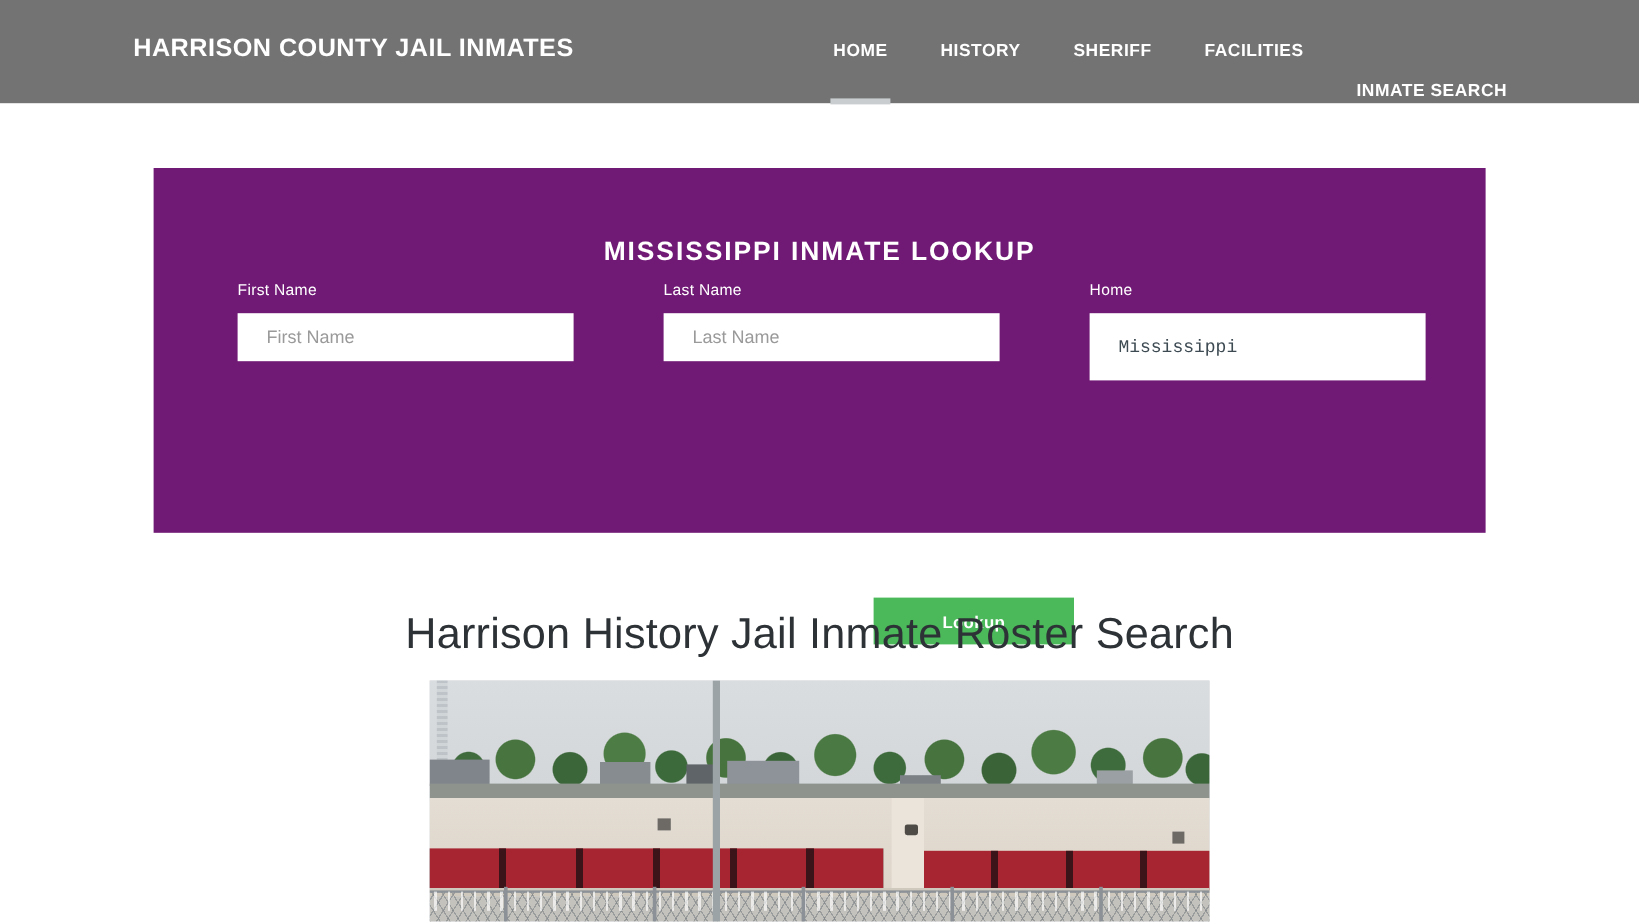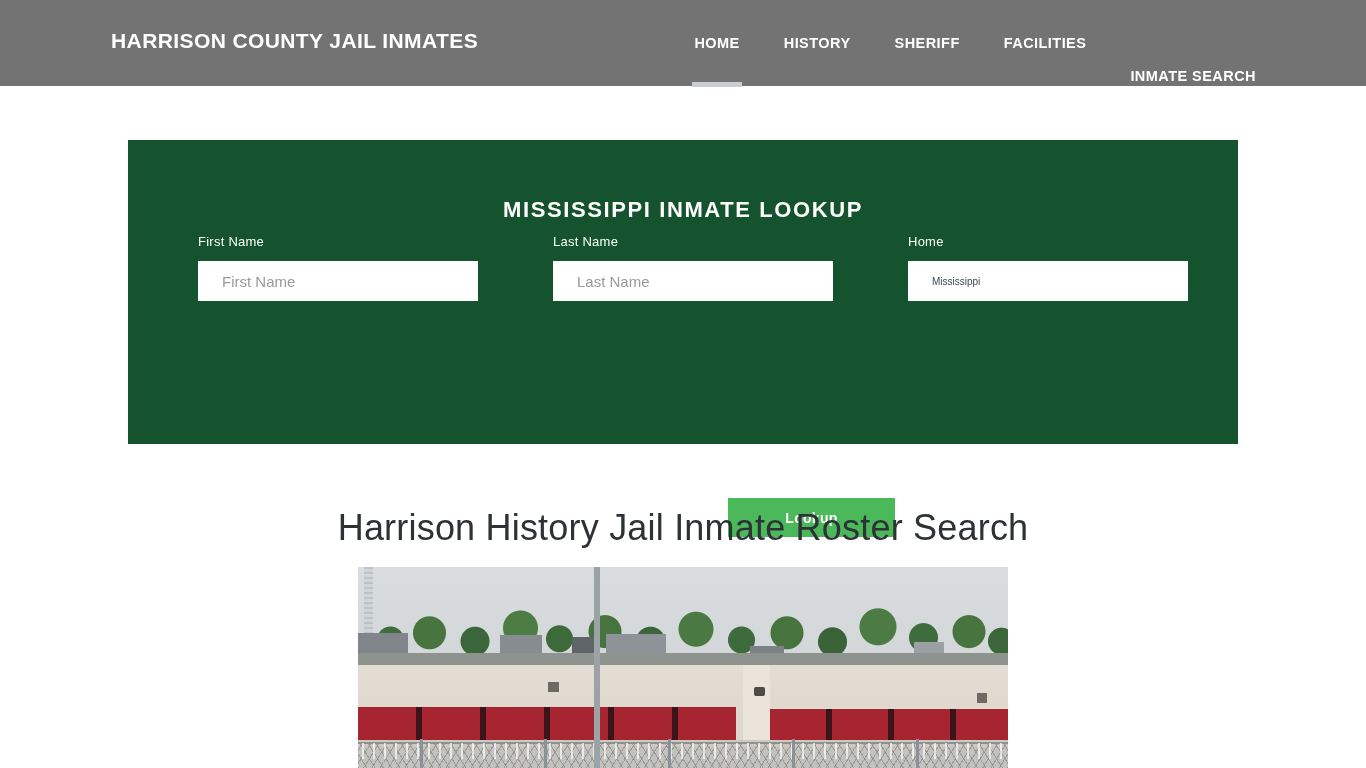--- a/index.html
+++ b/index.html
@@ -69,21 +69,21 @@
     background: #c9cdd0;
   }
 
   
   .lookup-panel {
     position: absolute;
     left: 128px;
     top: 140px;
     width: 1110px;
     height: 304px;
-    background: #14532d;
+    background: #701a75;
   }
   .panel-title {
     position: absolute;
     left: 0;
     right: 0;
     top: 41px;
     text-align: center;
     color: #ffffff;
     font-size: 22px;
     font-weight: bold;
@@ -127,28 +127,28 @@
     outline: none;
     padding: 0 0 0 24px;
     font-size: 15px;
     color: #3d4a52;
     font-family: "Liberation Sans", sans-serif;
   }
   .field-input::placeholder { color: #9a9a9a; opacity: 1; }
   .field-select {
     display: block;
     width: 280px;
-    height: 40px;
+    height: 56px;
     background: #ffffff;
     border: none;
     outline: none;
     padding: 0 0 0 24px;
-    font-size: 10px;
+    font-size: 15px;
     color: #3d4a52;
-    font-family: Liberation Sans, sans-serif;
+    font-family: Liberation Mono, monospace;
     -webkit-appearance: none;
     appearance: none;
     border-radius: 0;
   }
 
   .search-button {
     position: absolute;
     left: 600px;
     top: 358px;
     width: 167px;

